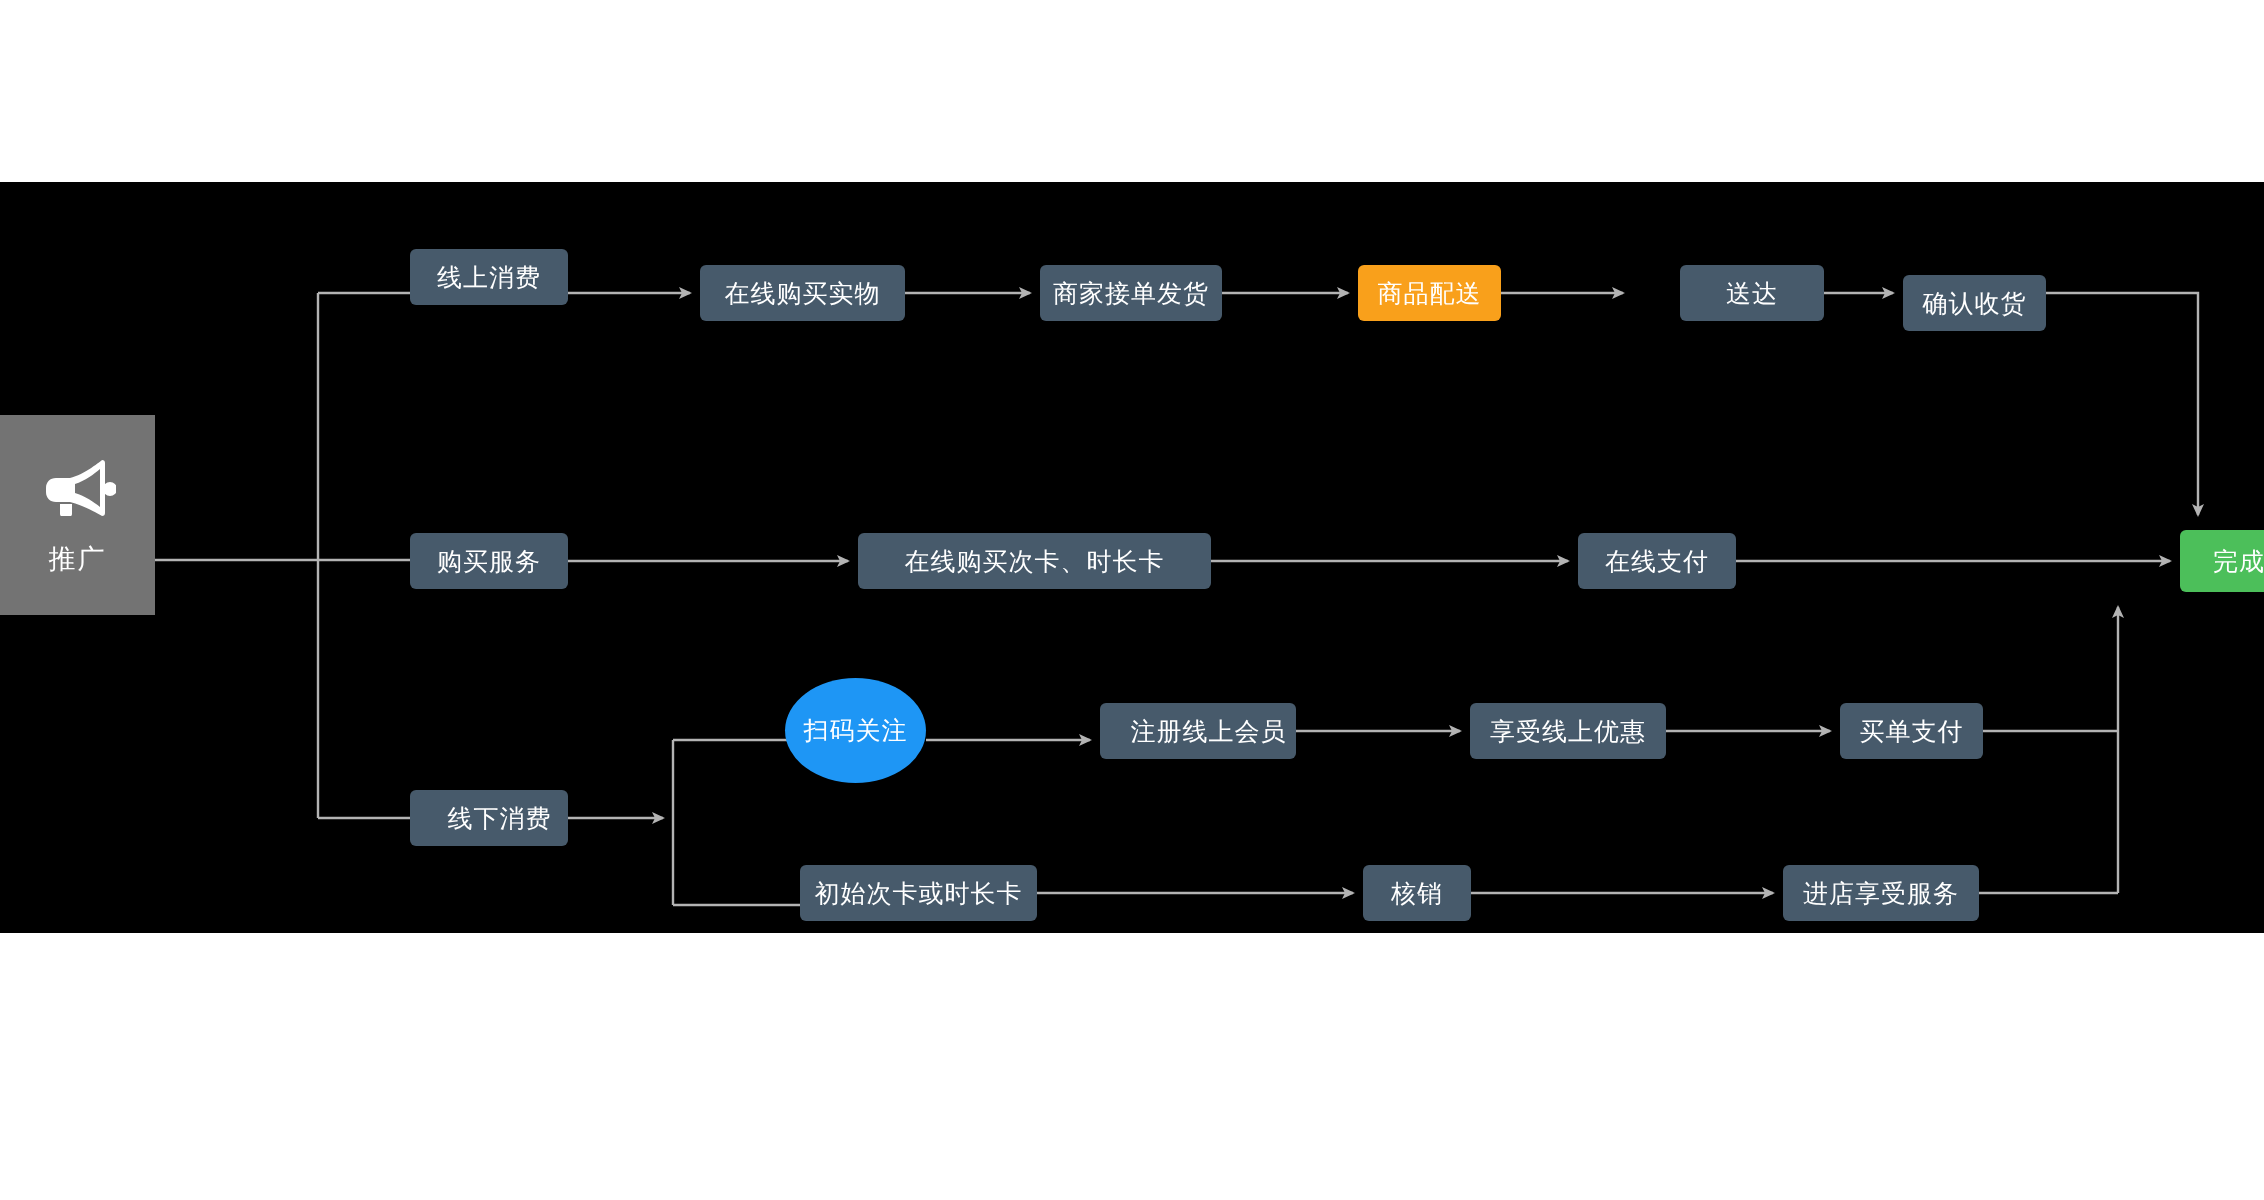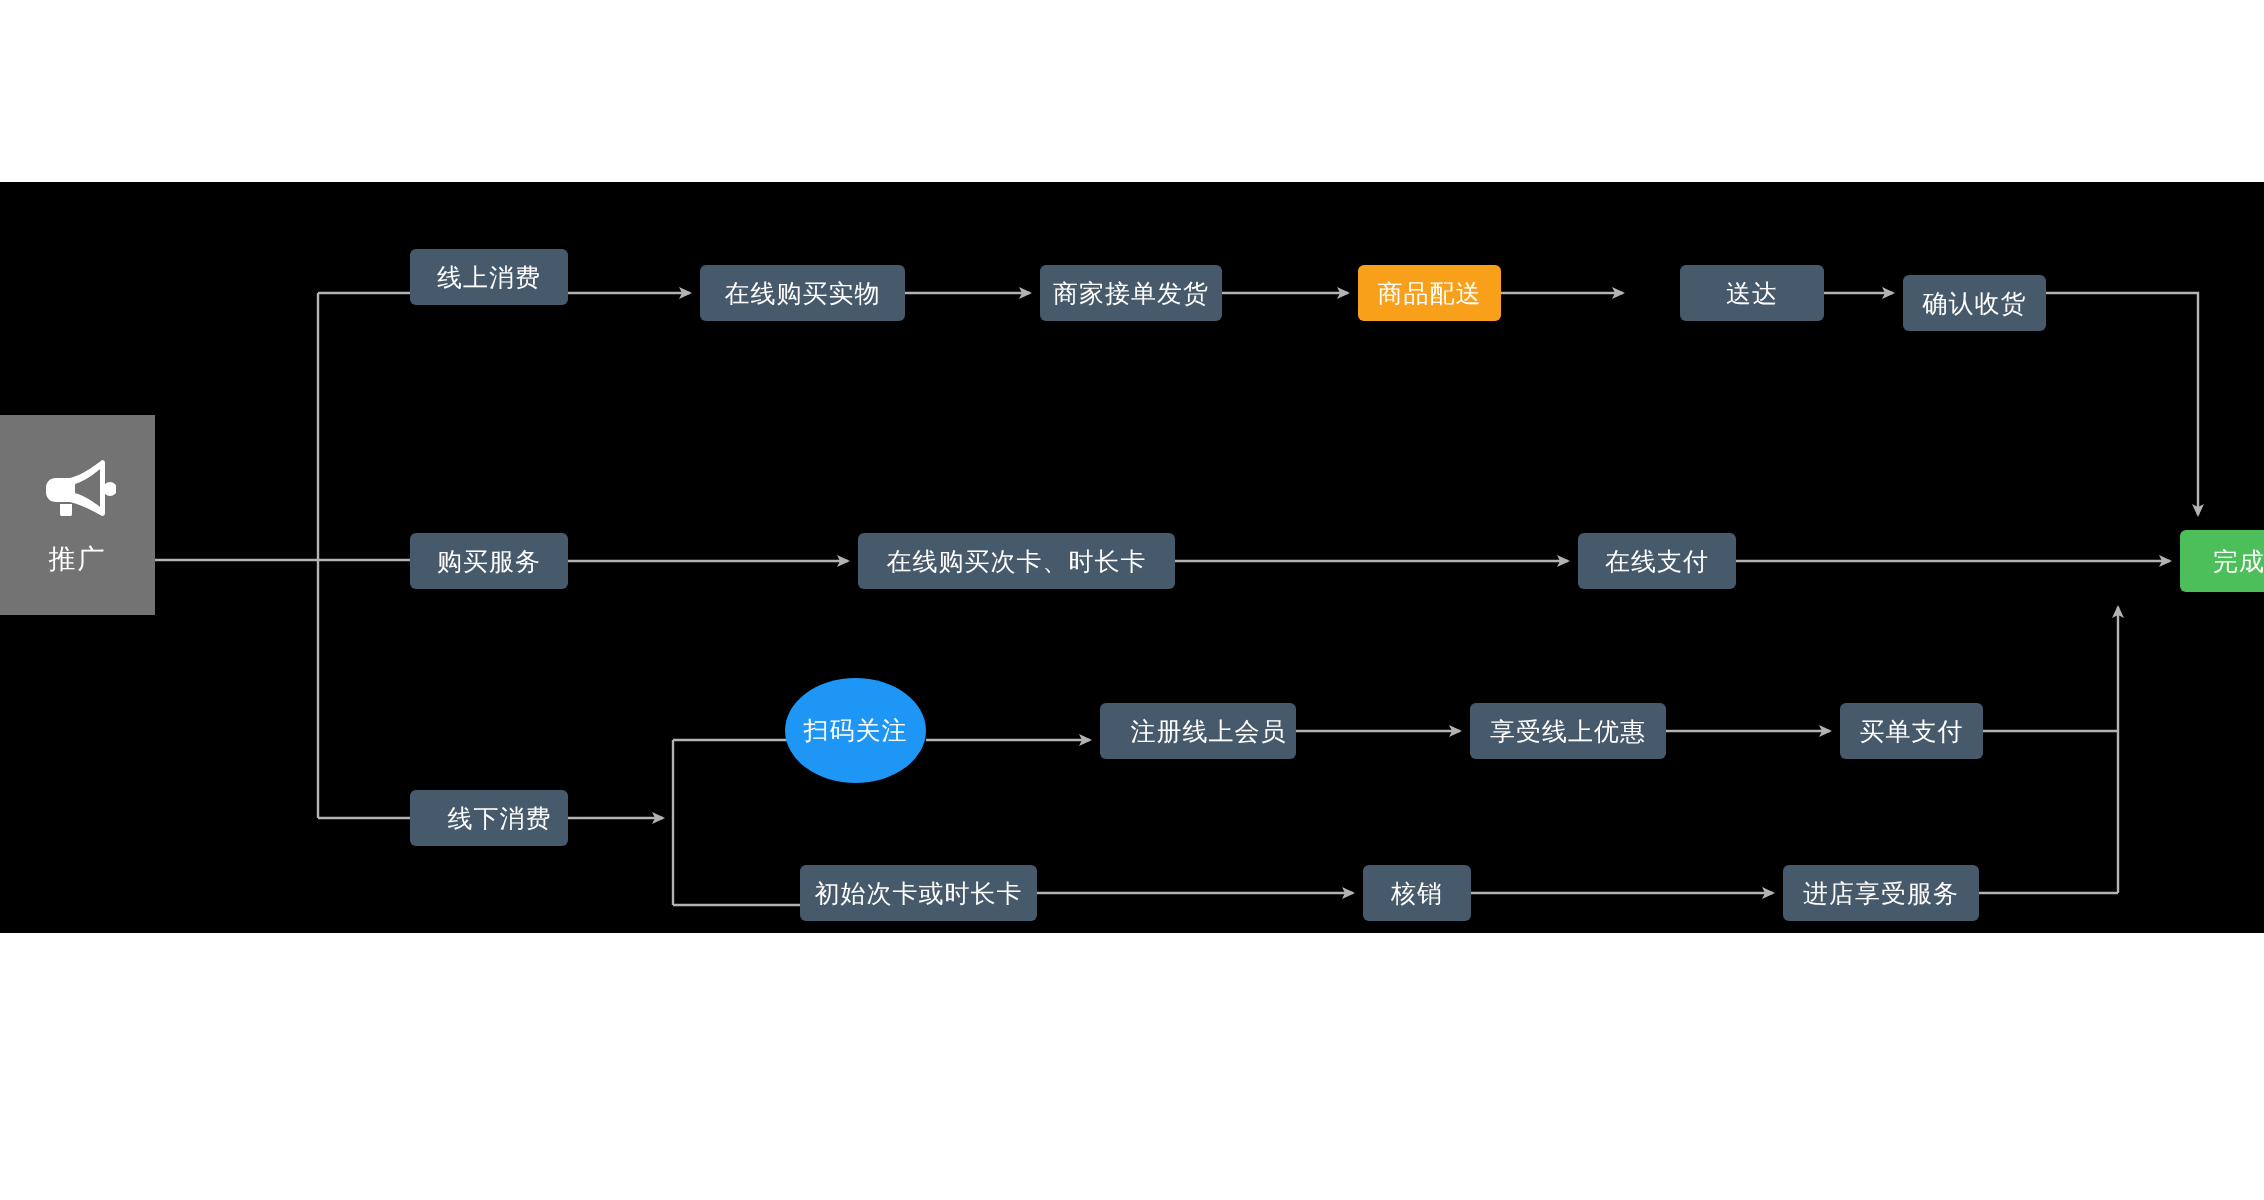--- a/index.html
+++ b/index.html
@@ -133,21 +133,21 @@
   </div>
 
   <div class="node dark" style="left:410px; top:249px; width:158px; height:56px;">线上消费</div>
   <div class="node dark" style="left:700px; top:265px; width:205px; height:56px;">在线购买实物</div>
   <div class="node dark" style="left:1040px; top:265px; width:182px; height:56px;">商家接单发货</div>
   <div class="node orange" style="left:1358px; top:265px; width:143px; height:56px;">商品配送</div>
   <div class="node dark" style="left:1633px; top:265px; width:144px; height:56px;margin-left:47px;">送达</div>
   <div class="node dark" style="left:1903px; top:275px; width:143px; height:56px;">确认收货</div>
 
   <div class="node dark" style="left:410px; top:533px; width:158px; height:56px;">购买服务</div>
-  <div class="node dark" style="left:858px; top:533px; width:317px; height:56px;">在线购买次卡、时长卡</div>
+  <div class="node dark" style="left:858px; top:533px; width:353px; height:56px;">在线购买次卡、时长卡</div>
   <div class="node dark" style="left:1578px; top:533px; width:158px; height:56px;">在线支付</div>
 
   <div class="node dark" style="left:410px; top:790px; width:158px; height:56px;padding-left:21px;">线下消费</div>
 
   <div class="node blue" style="left:785px; top:678px; width:141px; height:105px;">扫码关注</div>
   <div class="node dark" style="left:1100px; top:703px; width:196px; height:56px;padding-left:21px;">注册线上会员</div>
   <div class="node dark" style="left:1470px; top:703px; width:196px; height:56px;">享受线上优惠</div>
   <div class="node dark" style="left:1840px; top:703px; width:143px; height:56px;">买单支付</div>
 
   <div class="node dark" style="left:800px; top:865px; width:237px; height:56px;">初始次卡或时长卡</div>

